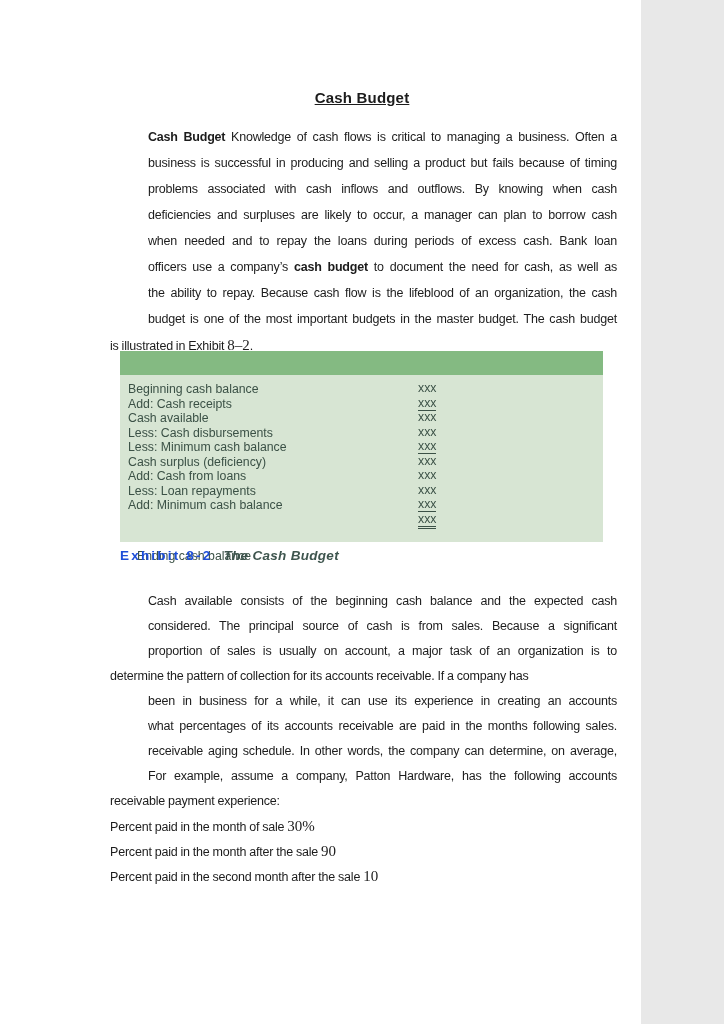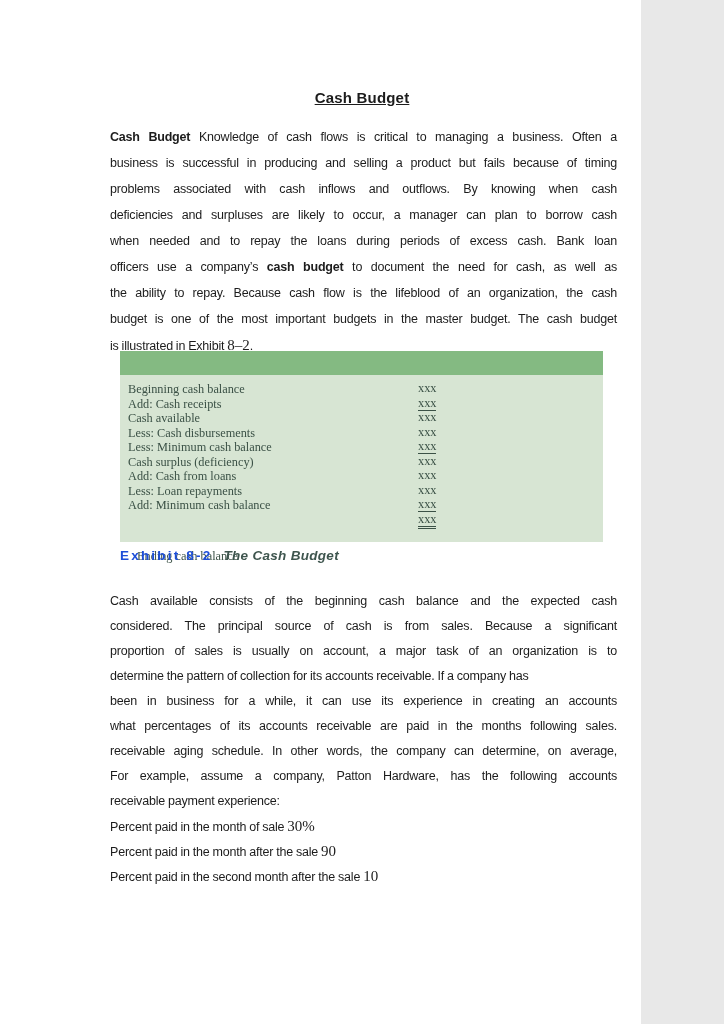--- a/index.html
+++ b/index.html
@@ -28,39 +28,40 @@
     letter-spacing:-.2px;
     word-spacing:-.3px;
     white-space:normal;
   }
   .para-intro .tline{line-height:26px;height:26px;}
   .para-body .tline{line-height:25px;height:25px;}
   .tline.just{
     text-align:justify;
     text-align-last:justify;
     text-justify:inter-word;
+    margin-left:38px;
   }
   .tline .b{font-weight:bold;}
   .tline .serif{
     font-family:Liberation Serif, serif;
     font-size:15px;
     letter-spacing:0;
   }
   
   .exhibit{
     position:absolute;left:120px;top:351px;width:483px;
   }
   .exhibit-header{
     height:24px;
     background:var(--header-green,#84ba82);
   }
   .exhibit-body{
     background:var(--body-green,#d7e5d3);
     padding:7px 0 15px 8px;
-    font-family:Liberation Serif, serif;
+    font-family:Liberation Sans, sans-serif;
     font-size:12.3px;
     color:var(--table-text,#3b5146);
   }
   .t-row{
     position:relative;
     height:14.5px;line-height:14.5px;
   }
   .t-row .lbl{display:inline-block;}
   .t-row.indent .lbl{padding-left:9px;margin-top:36px;}
   .t-row .val{

